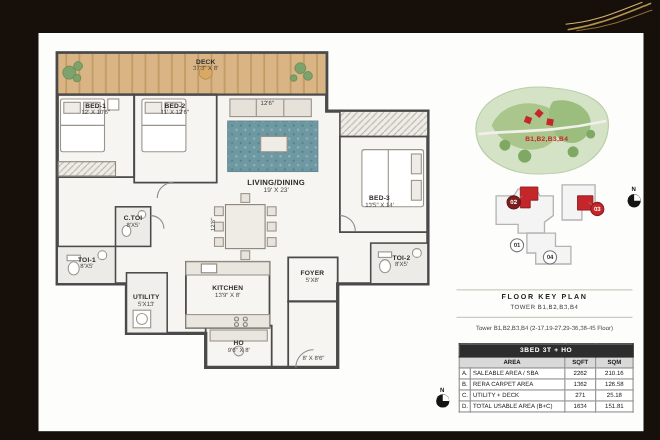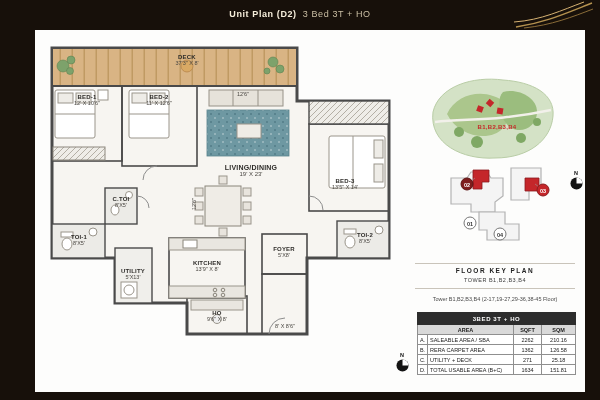--- a/index.html
+++ b/index.html
@@ -55,24 +55,20 @@
   
   .compass { position:absolute; width:14px; text-align:center; }
   .n-label { display:block; font-size:5.5px; font-weight:bold; color:#111; line-height:6px; }
 </style>
 </head>
 <body>
 
 <div class="stage">
 
   <div class="header">
-    <div class="title">
-      <span class="t-main">Unit Plan (D2)</span>
-      <span class="t-sub">3 Bed 3T + HO</span>
-    </div>
     <svg class="ornament" width="80" height="28" viewBox="0 0 80 28">
       <path d="M2,26 C30,22 50,13 78,2" stroke="#b5924f" fill="none" stroke-width="1.4"></path>
       <path d="M10,27 C38,24 58,16 79,8" stroke="#8a6c38" fill="none" stroke-width="1"></path>
       <path d="M0,21 C28,19 48,9 70,1" stroke="#d6b272" fill="none" stroke-width="1"></path>
     </svg>
   </div>
 
   <div class="panel">
 
     <div class="floorplan">

